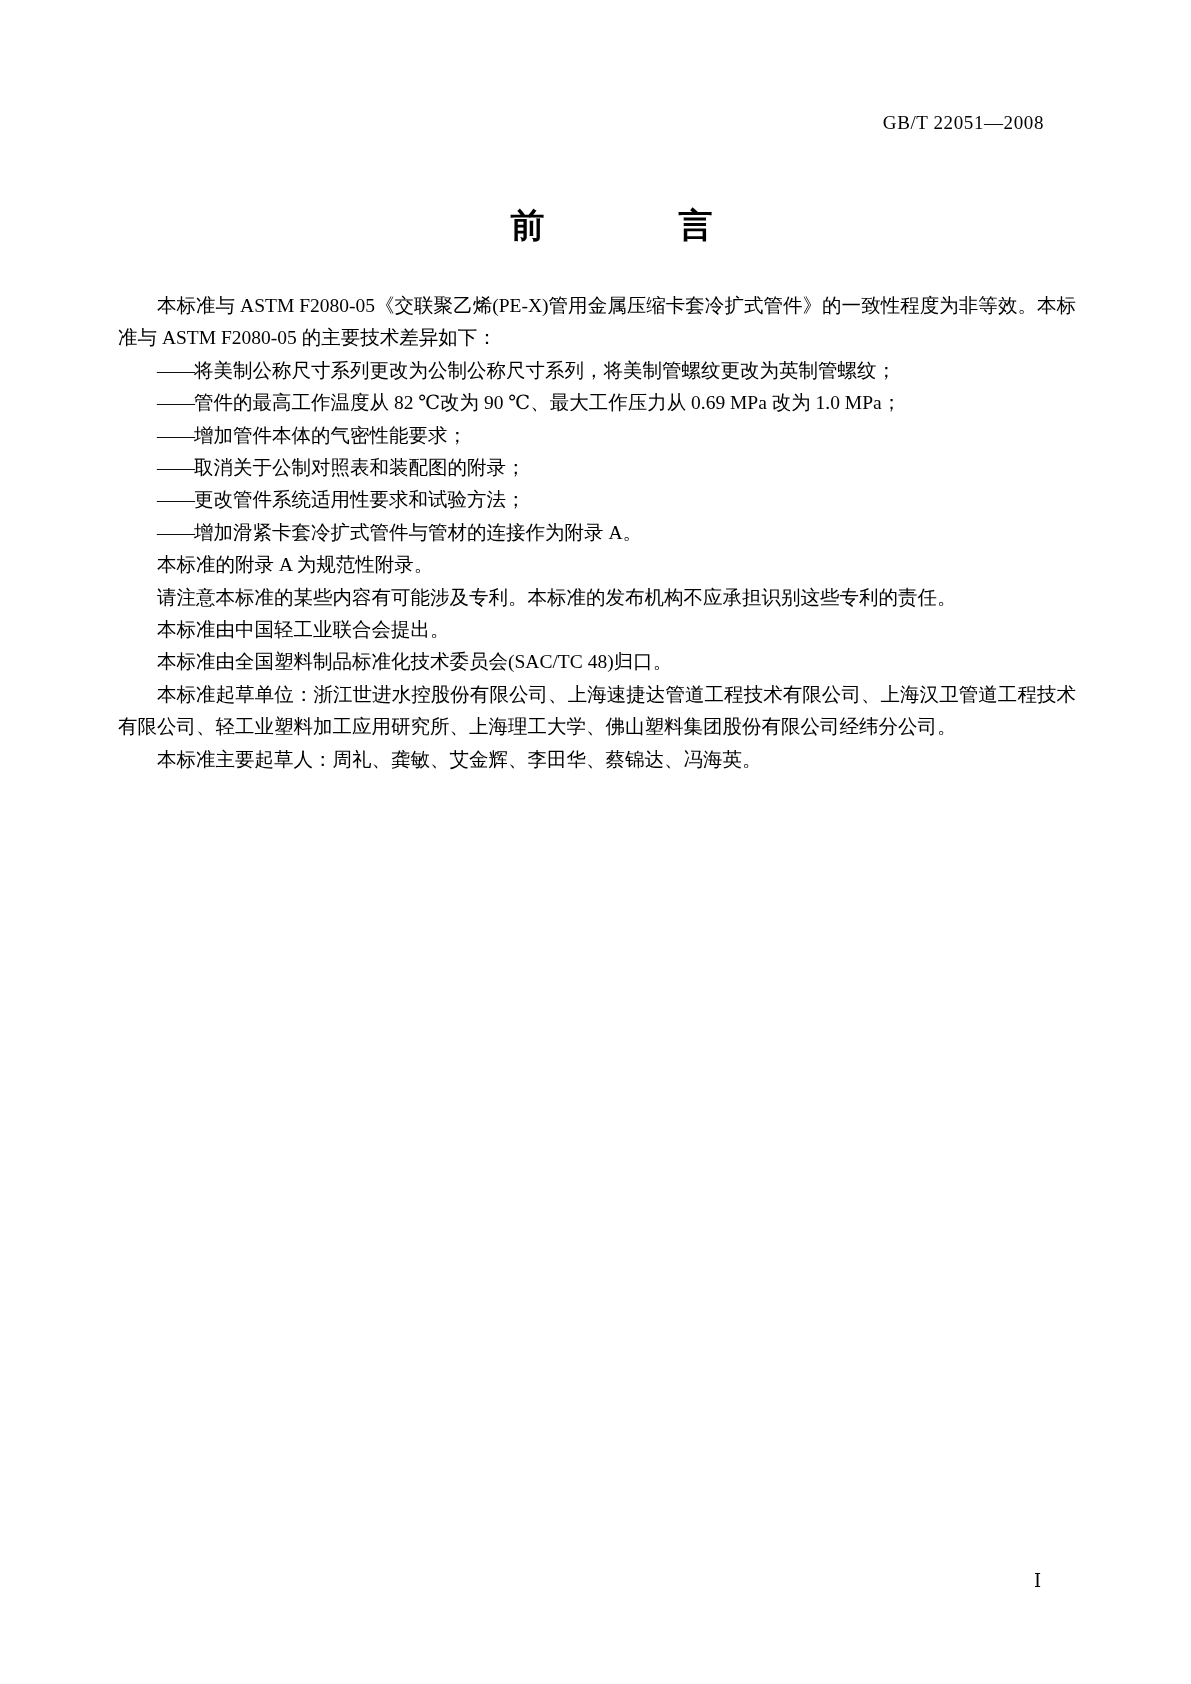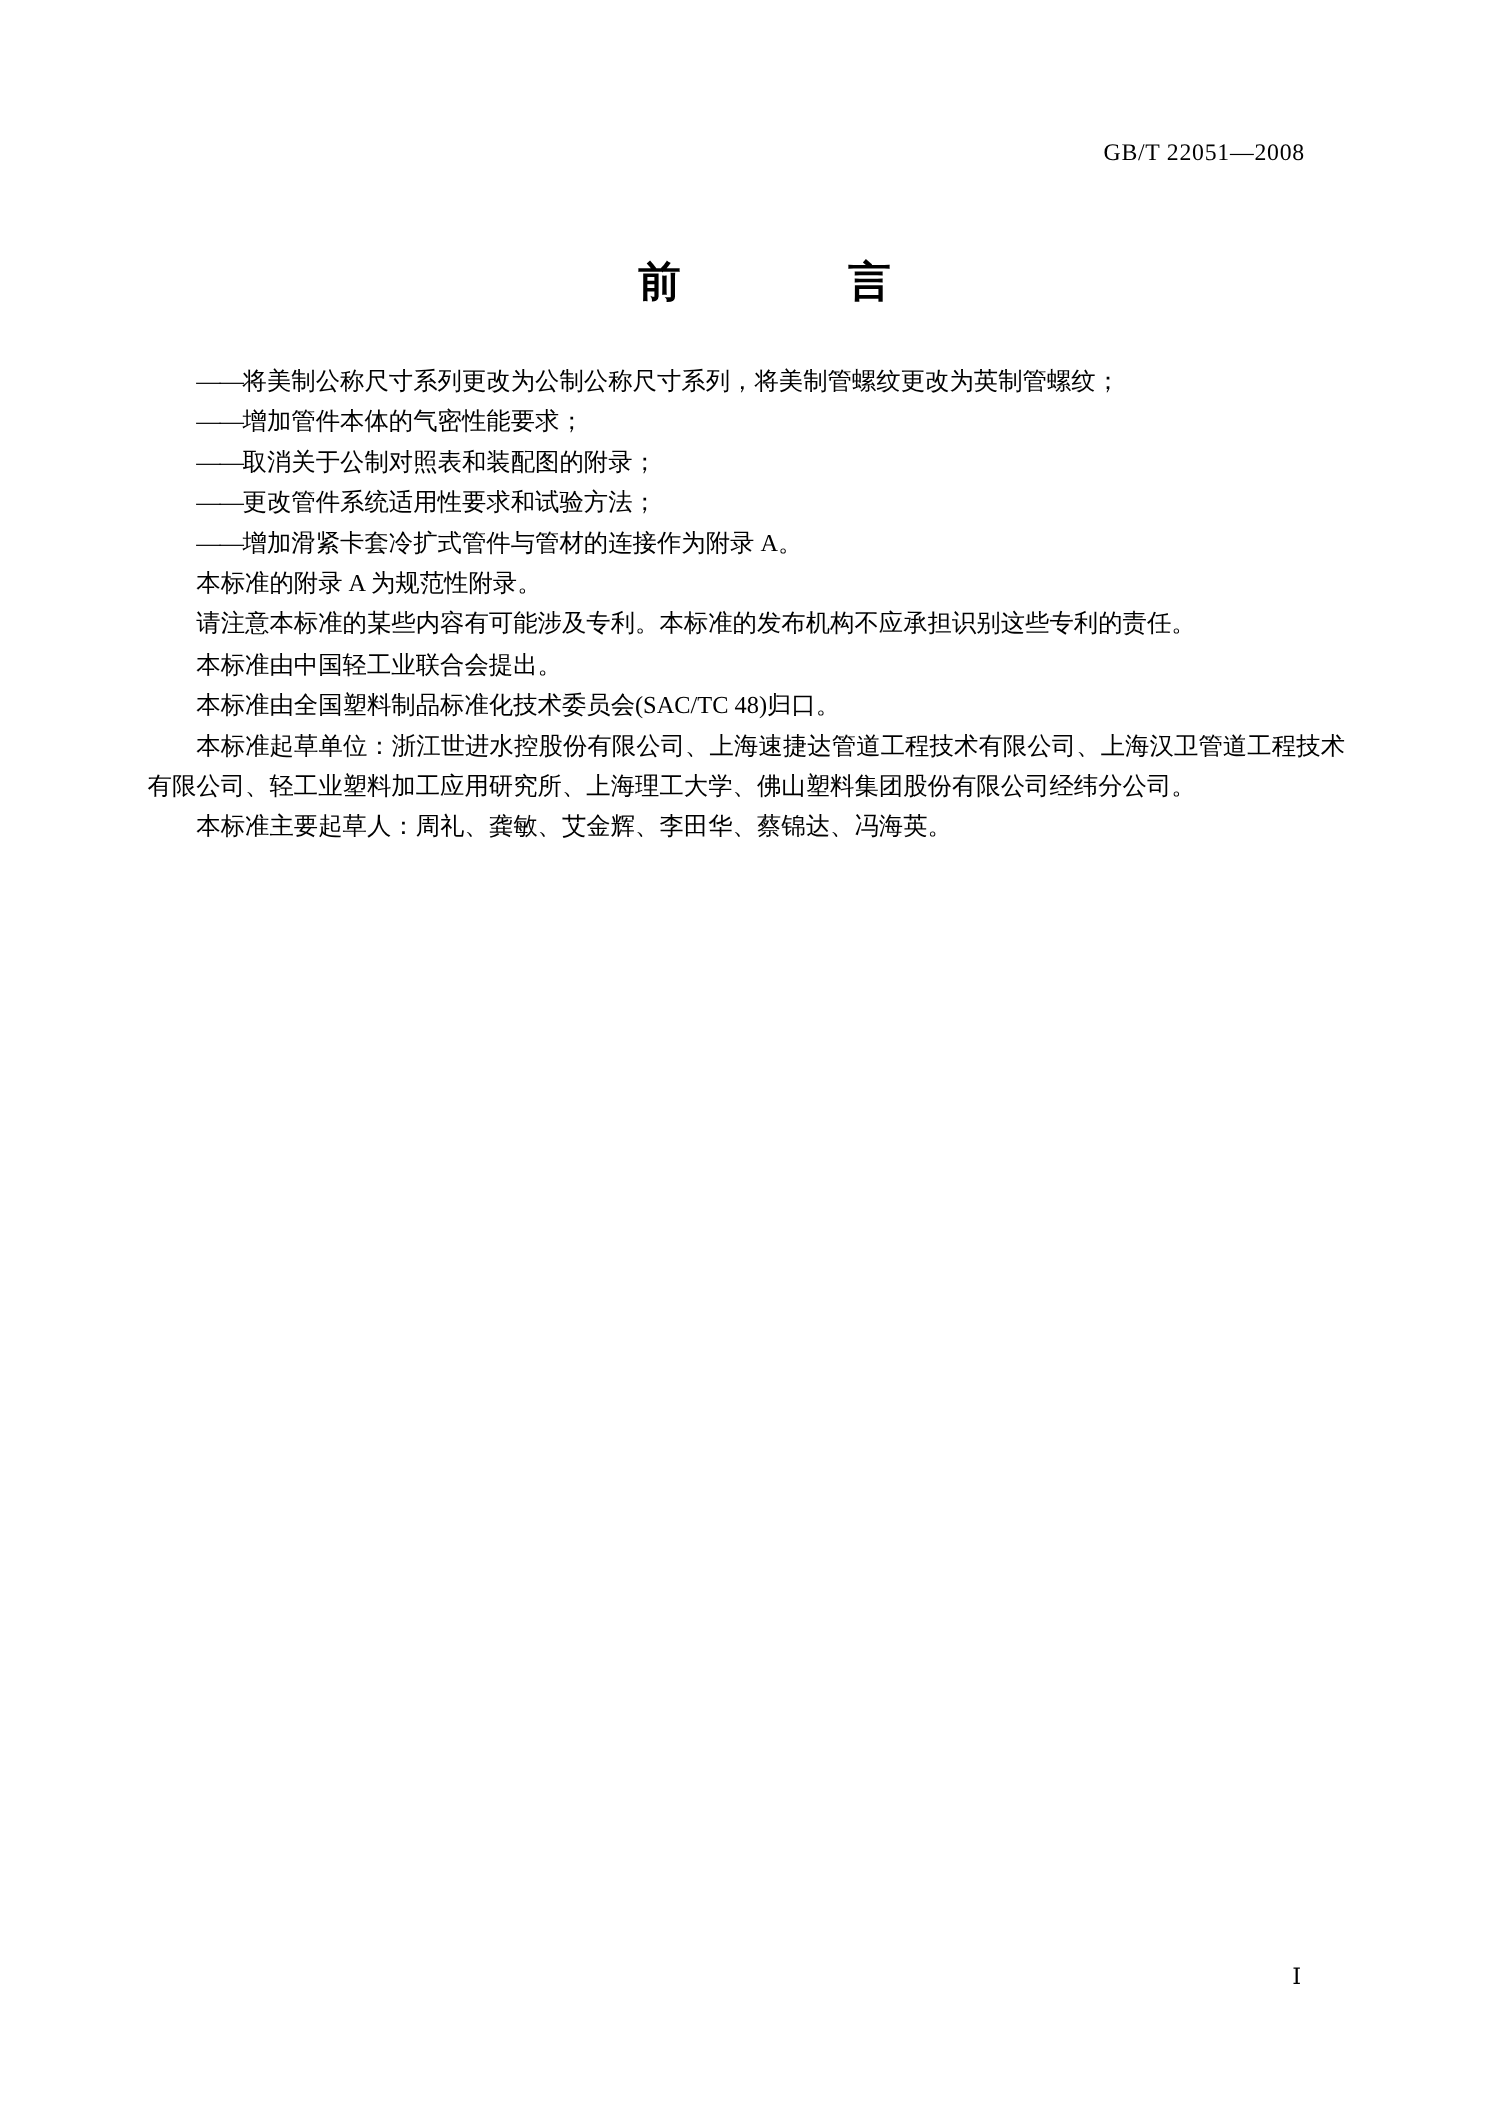--- a/index.html
+++ b/index.html
@@ -76,22 +76,24 @@
 </head>
 <body>
 
 <div class="page">
 
   <div class="header-std">GB/T  22051—2008</div>
 
   <div class="doc-title">前　　言</div>
 
   <div class="body-block">
+    <p class="p">本标准与 ASTM F2080-05《交联聚乙烯(PE-X)管用金属压缩卡套冷扩式管件》的一致性程度为非等效。本标准与 ASTM F2080-05 的主要技术差异如下：</p>
 
     <p class="dash-item"><span class="dash">——</span><span>将美制公称尺寸系列更改为公制公称尺寸系列，将美制管螺纹更改为英制管螺纹；</span></p>
+    <p class="dash-item"><span class="dash">——</span><span>管件的最高工作温度从 82 ℃改为 90 ℃、最大工作压力从 0.69 MPa 改为 1.0 MPa；</span></p>
     <p class="dash-item"><span class="dash">——</span><span>增加管件本体的气密性能要求；</span></p>
     <p class="dash-item"><span class="dash">——</span><span>取消关于公制对照表和装配图的附录；</span></p>
     <p class="dash-item"><span class="dash">——</span><span>更改管件系统适用性要求和试验方法；</span></p>
     <p class="dash-item"><span class="dash">——</span><span>增加滑紧卡套冷扩式管件与管材的连接作为附录 A。</span></p>
 
     <p class="p">本标准的附录 A 为规范性附录。</p>
     <p class="p">请注意本标准的某些内容有可能涉及专利。本标准的发布机构不应承担识别这些专利的责任。</p>
     <p class="p">本标准由中国轻工业联合会提出。</p>
     <p class="p">本标准由全国塑料制品标准化技术委员会(SAC/TC 48)归口。</p>
     <p class="p">本标准起草单位：浙江世进水控股份有限公司、上海速捷达管道工程技术有限公司、上海汉卫管道工程技术有限公司、轻工业塑料加工应用研究所、上海理工大学、佛山塑料集团股份有限公司经纬分公司。</p>

